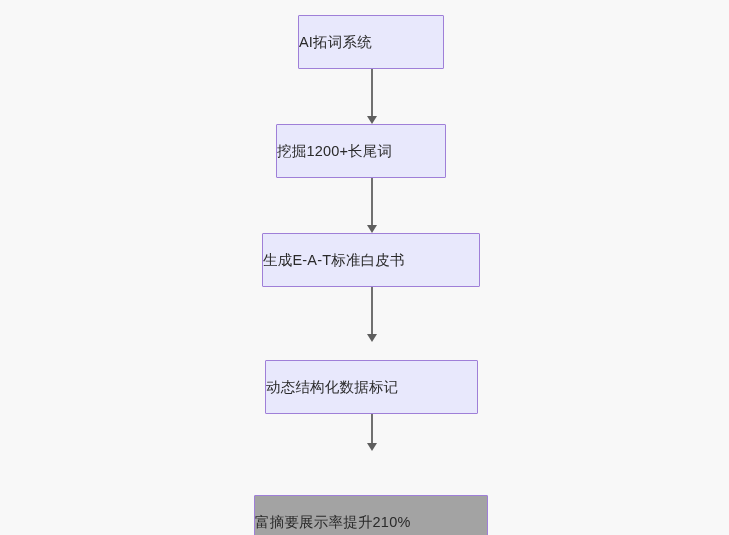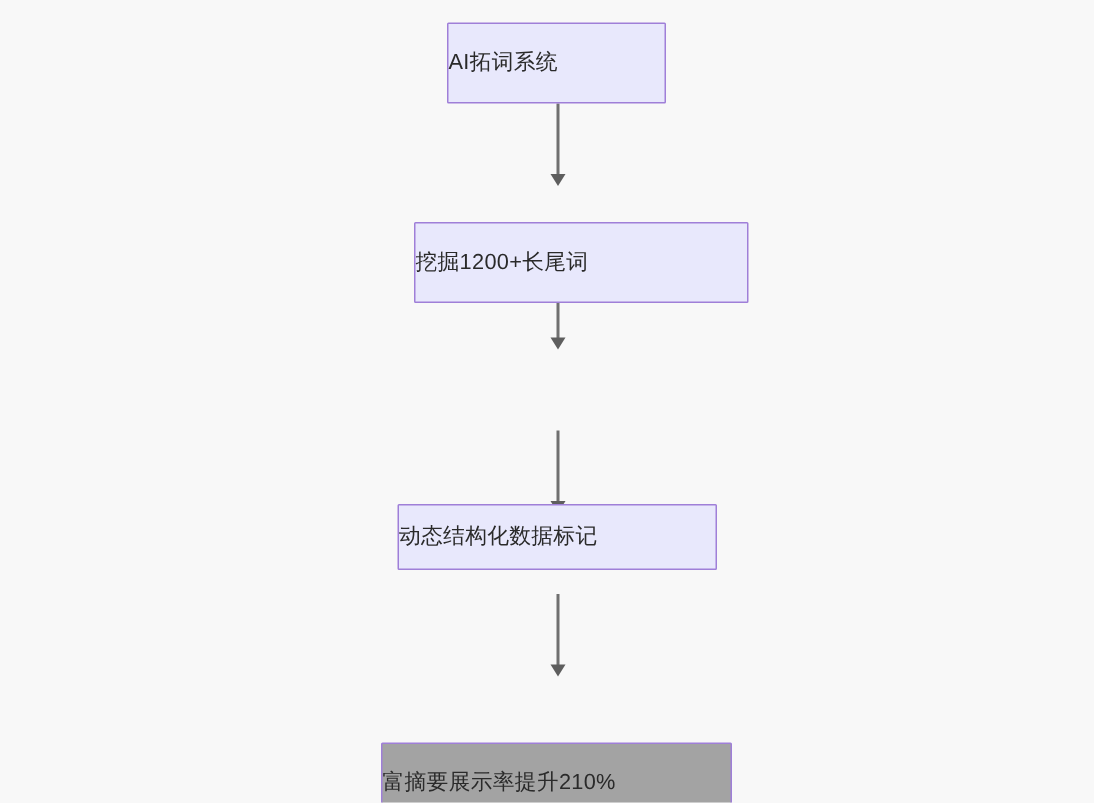--- a/index.html
+++ b/index.html
@@ -76,23 +76,26 @@
     <div class="edge-arrow" style="top: 47px;"></div>
   </div>
   <div class="edge" id="edge-e4" style="left: 371px; top: 396px; height: 55px;">
     <div class="edge-line" style="height: 48px; background: rgb(112, 112, 112);"></div>
     <div class="edge-arrow" style="top: 47px;"></div>
   </div>
 
   <div class="node" id="node-n1" style="left: 298px; top: 15px; width: 146px; height: 54px; background: rgb(232, 232, 252); border-color: rgb(159, 127, 216);">
     <span class="node-label" style="color: rgb(42, 42, 42);">AI拓词系统</span>
   </div>
-  <div class="node" id="node-n2" style="left: 276px; top: 124px; width: 223px; height: 54px; background: rgb(232, 232, 252); border-color: rgb(159, 127, 216); margin-top: 24px;">
+  <div class="node" id="node-n2" style="left: 276px; top: 124px; width: 170px; height: 54px; background: rgb(232, 232, 252); border-color: rgb(159, 127, 216);">
     <span class="node-label" style="color: rgb(42, 42, 42);">挖掘1200+长尾词</span>
   </div>
-  <div class="node" id="node-n4" style="left: 265px; top: 336px; width: 213px; height: 44px; background: rgb(232, 232, 252); border-color: rgb(159, 127, 216);">
+  <div class="node" id="node-n3" style="left: 262px; top: 233px; width: 218px; height: 54px; background: rgb(232, 232, 252); border-color: rgb(159, 127, 216);">
+    <span class="node-label" style="color: rgb(42, 42, 42);">生成E-A-T标准白皮书</span>
+  </div>
+  <div class="node" id="node-n4" style="left: 265px; top: 360px; width: 213px; height: 54px; background: rgb(232, 232, 252); border-color: rgb(159, 127, 216);">
     <span class="node-label" style="color: rgb(42, 42, 42);">动态结构化数据标记</span>
   </div>
   <div class="node" id="node-n5" style="left: 254px; top: 451px; width: 234px; height: 54px; background: #a3a3a3; border-color: rgb(159, 127, 216); margin-top: 44px;">
     <span class="node-label" style="color: rgb(42, 42, 42);">富摘要展示率提升210%</span>
   </div>
 
 </div>
 
 </body></html>

